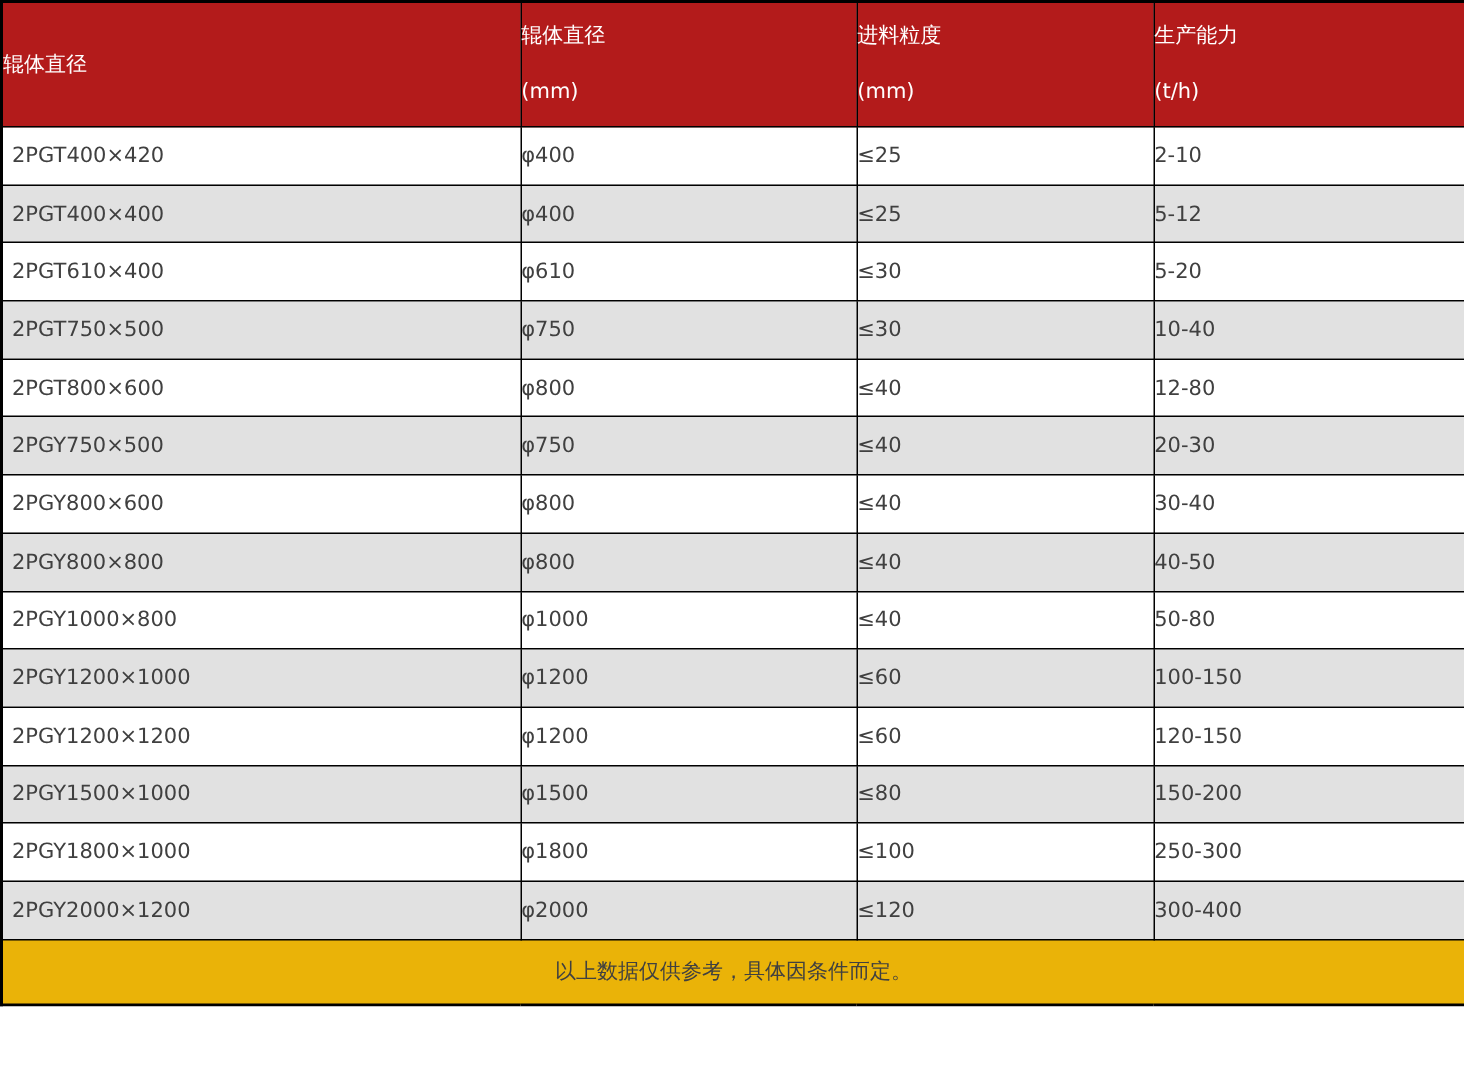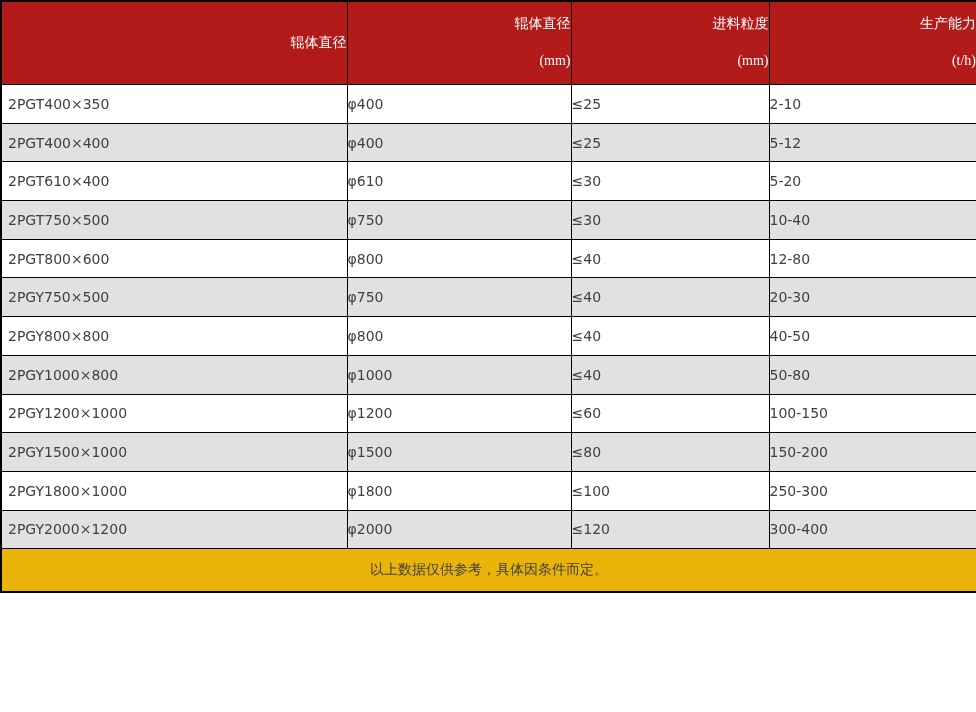--- a/index.html
+++ b/index.html
@@ -26,24 +26,23 @@
   .spec-table td {
     border: 1px solid var(--grid);
     font-weight: normal;
     font-size: 14px;
     padding: 0;
   }
   .spec-table thead th {
     background: var(--header-bg);
     color: var(--header-text);
     height: 82px;
-    text-align: right;
+    text-align: left;
     vertical-align: middle;
     line-height: 1.2;
-    font-family: Liberation Serif, serif;
   }
   .spec-table thead th .unit-line {
     margin-top: 20px;
   }
   .spec-table tbody td {
     height: 37.7px;
     color: var(--text);
     vertical-align: middle;
     background: #ffffff;
   }
@@ -86,21 +85,21 @@
         <div class="unit-line">(mm)</div>
       </th>
       <th>
         <div>生产能力</div>
         <div class="unit-line">(t/h)</div>
       </th>
     </tr>
   </thead>
   <tbody>
       <tr>
-    <td class="model-cell">2PGT400×350</td>
+    <td class="model-cell">2PGT400×420</td>
     <td>φ400</td>
     <td>≤25</td>
     <td>2-10</td>
   </tr>
       <tr>
     <td class="model-cell">2PGT400×400</td>
     <td>φ400</td>
     <td>≤25</td>
     <td>5-12</td>
   </tr>
@@ -122,36 +121,48 @@
     <td>≤40</td>
     <td>12-80</td>
   </tr>
       <tr>
     <td class="model-cell">2PGY750×500</td>
     <td>φ750</td>
     <td>≤40</td>
     <td>20-30</td>
   </tr>
       <tr>
+    <td class="model-cell">2PGY800×600</td>
+    <td>φ800</td>
+    <td>≤40</td>
+    <td>30-40</td>
+  </tr>
+      <tr>
     <td class="model-cell">2PGY800×800</td>
     <td>φ800</td>
     <td>≤40</td>
     <td>40-50</td>
   </tr>
       <tr>
     <td class="model-cell">2PGY1000×800</td>
     <td>φ1000</td>
     <td>≤40</td>
     <td>50-80</td>
   </tr>
       <tr>
     <td class="model-cell">2PGY1200×1000</td>
     <td>φ1200</td>
     <td>≤60</td>
     <td>100-150</td>
+  </tr>
+      <tr>
+    <td class="model-cell">2PGY1200×1200</td>
+    <td>φ1200</td>
+    <td>≤60</td>
+    <td>120-150</td>
   </tr>
       <tr>
     <td class="model-cell">2PGY1500×1000</td>
     <td>φ1500</td>
     <td>≤80</td>
     <td>150-200</td>
   </tr>
       <tr>
     <td class="model-cell">2PGY1800×1000</td>
     <td>φ1800</td>

